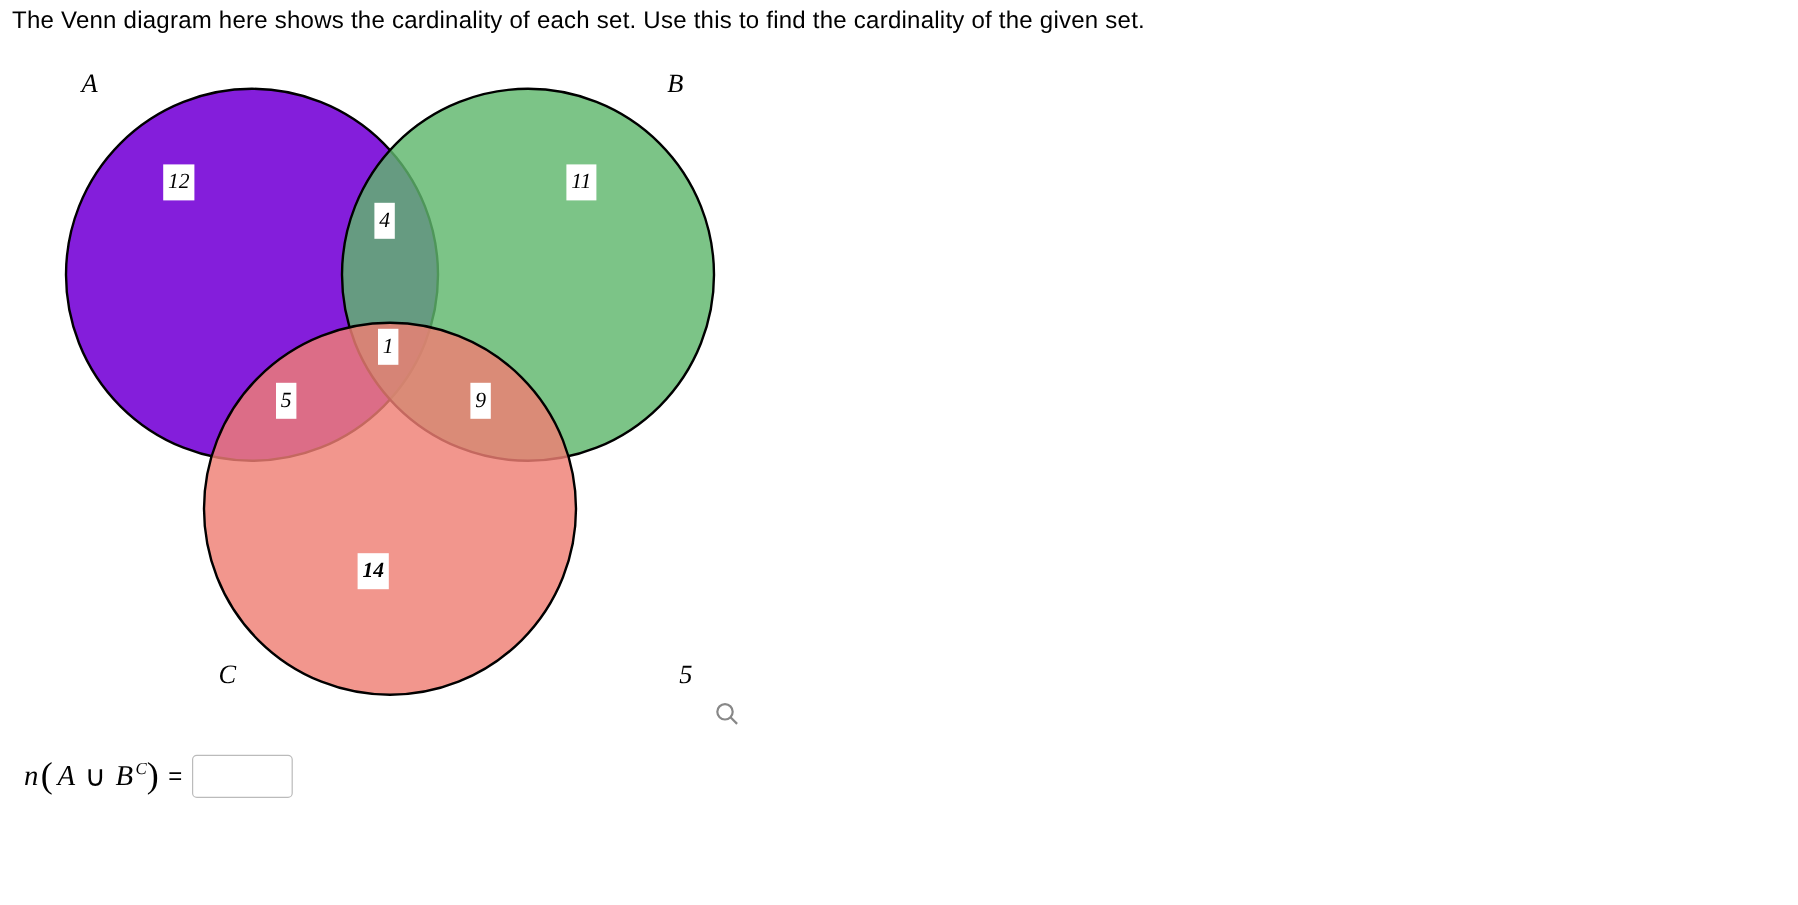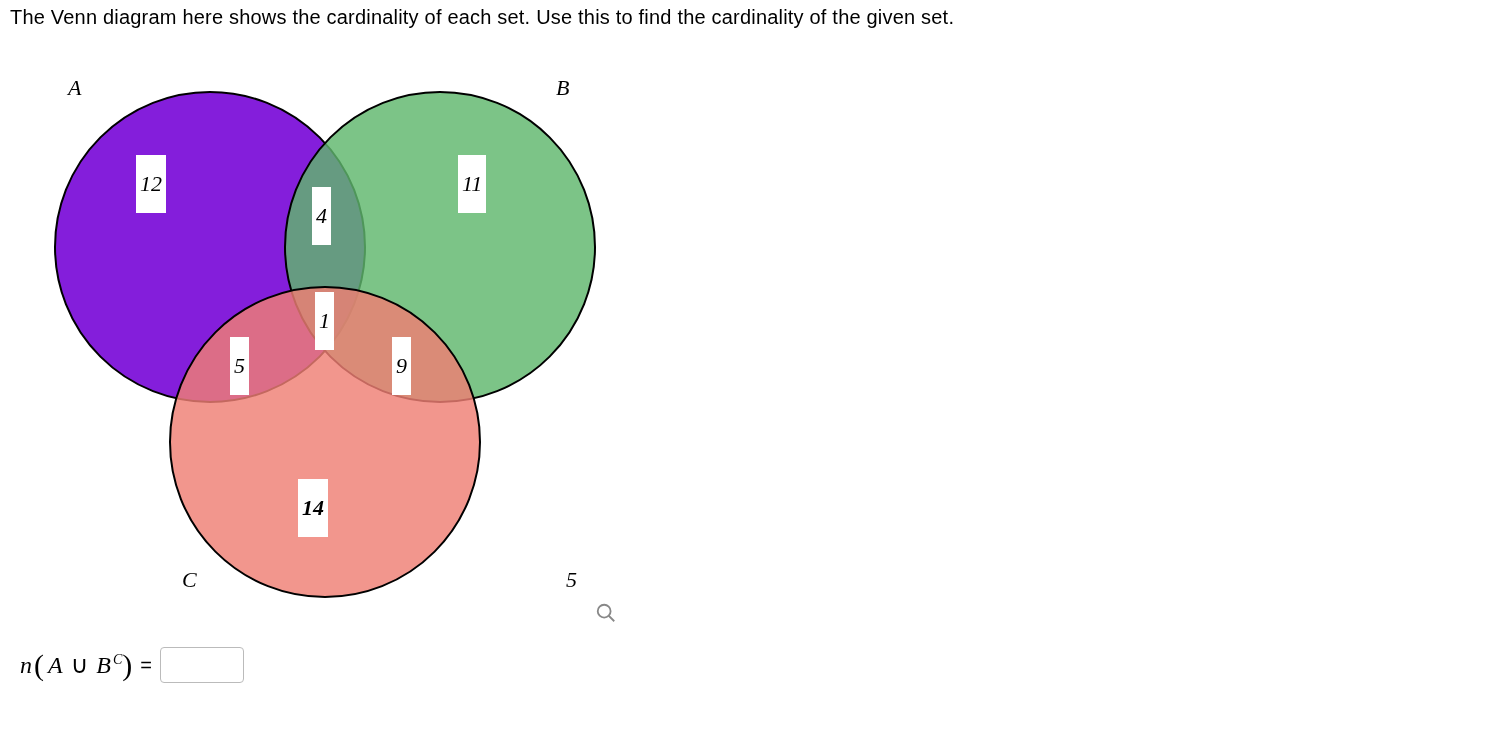--- a/index.html
+++ b/index.html
@@ -9,21 +9,20 @@
     font-size: 20px;
     color: #000;
     background: #fff;
   }
   .page {
     padding: 6px 10px 20px 10px;
   }
   .question-text {
     font-size: 20px;
     letter-spacing: 0.2px;
-    margin-bottom: 18px;
   }
   .venn-wrap {
     position: relative;
     width: 620px;
     height: 580px;
     margin-left: 30px;
   }
   .venn-wrap svg {
     position: absolute;
     left: 0;
@@ -33,22 +32,22 @@
     position: absolute;
     font-style: italic;
     font-family: "Georgia", "Times New Roman", serif;
     font-size: 22px;
   }
   .num-box {
     position: absolute;
     background: #fff;
     font-family: "Georgia", "Times New Roman", serif;
     font-style: italic;
-    font-size: 22px;
-    padding: 16px 4px;
+    font-size: 18px;
+    padding: 4px 4px;
     line-height: 1.2;
   }
   .outside {
     position: absolute;
     font-family: "Georgia", "Times New Roman", serif;
     font-style: italic;
     font-size: 22px;
   }
   .search-icon {
     position: absolute;
@@ -120,21 +119,21 @@
 
       <circle cx="285" cy="395" r="155" fill="#ef7f74" fill-opacity="0.82" stroke="#000" stroke-width="2"></circle>
 
     </svg>
 
     <div class="label" style="left:28px; top:28px;">A</div>
     <div class="label" style="left:516px; top:28px;">B</div>
     <div class="label" style="left:142px; top:520px;">C</div>
 
     <div class="num-box" style="left:96px; top:108px;">12</div>
-    <div class="num-box" style="left:418px; top:108px;">11</div>
+    <div class="num-box" style="left:432px; top:108px;">11</div>
     <div class="num-box" style="left:272px; top:140px;">4</div>
     <div class="num-box" style="left:275px; top:245px;">1</div>
     <div class="num-box" style="left:190px; top:290px;">5</div>
     <div class="num-box" style="left:352px; top:290px;">9</div>
     <div class="num-box" style="left:258px; top:432px;font-weight:bold;">14</div>
 
     <div class="outside" style="left:526px; top:520px;">5</div>
 
     <span class="search-icon" style="left:555px; top:555px;">
       <svg width="22" height="22" viewBox="0 0 24 24" fill="none" stroke="#888" stroke-width="2">

